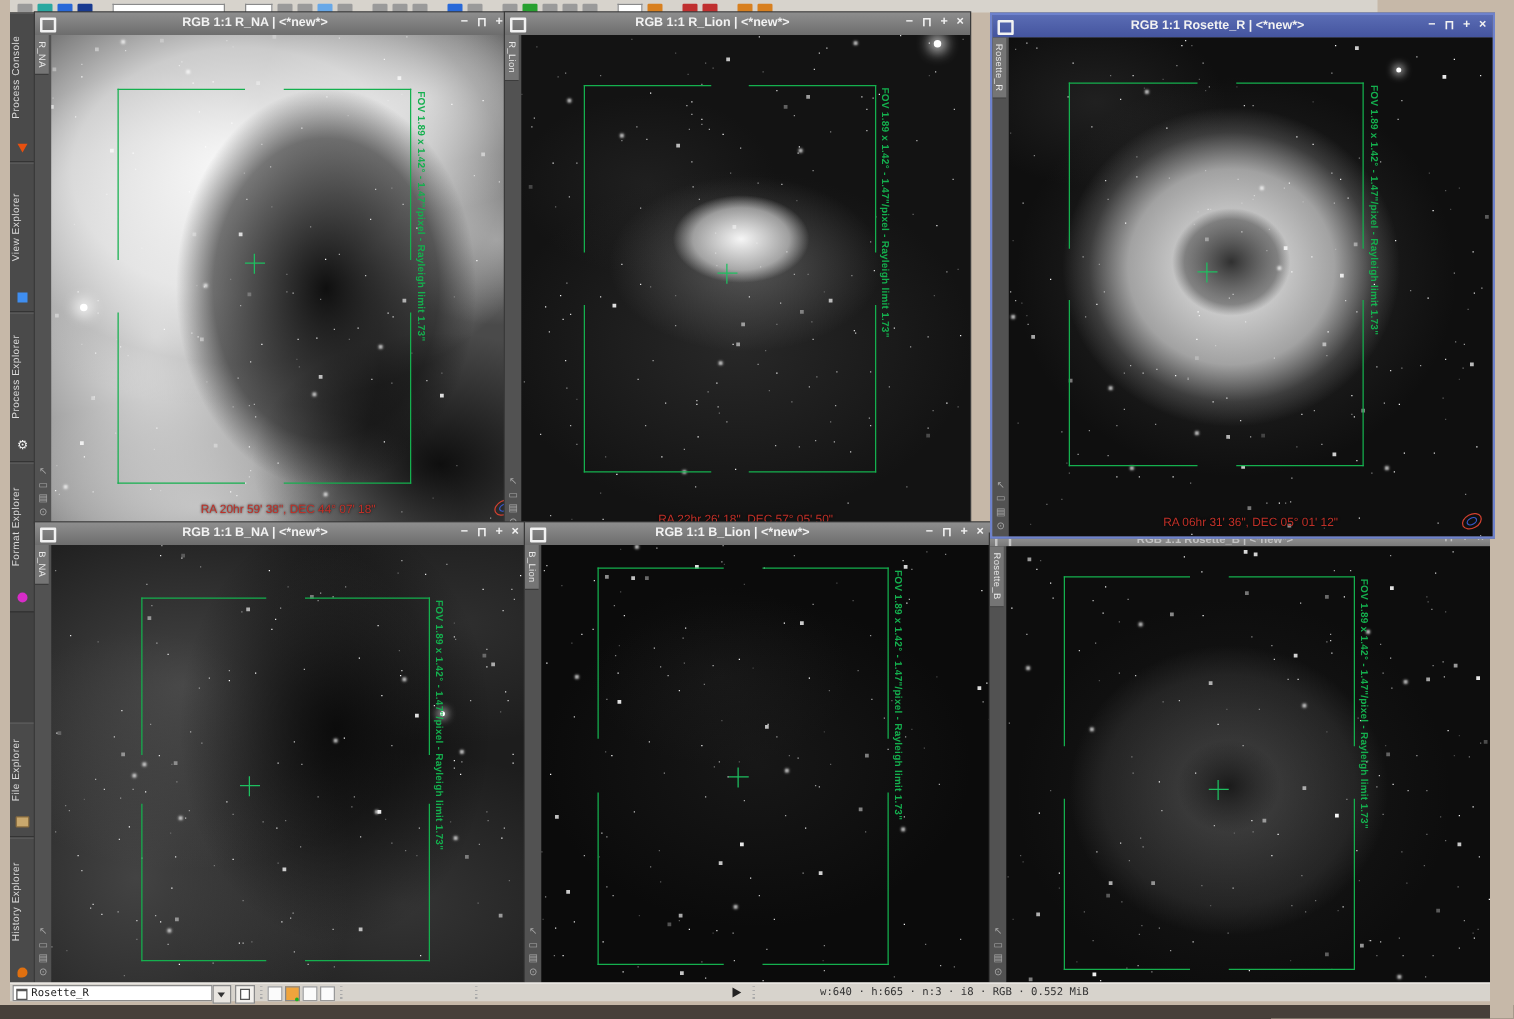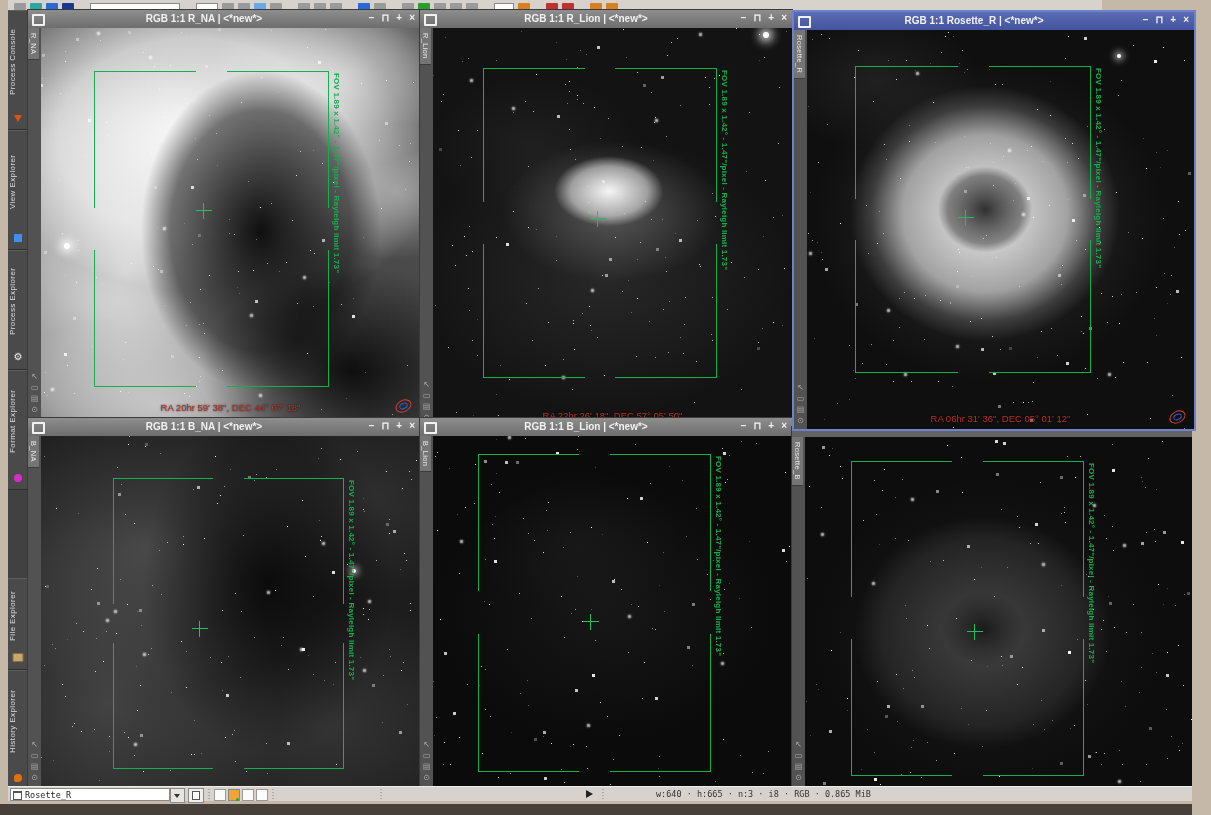--- a/index.html
+++ b/index.html
@@ -129,21 +129,21 @@
   .cross::before{content:"";position:absolute;left:0;right:0;top:7px;height:1px;background:#1ec060;}
   .cross::after{content:"";position:absolute;top:0;bottom:0;left:7px;width:1px;background:#1ec060;}
 
   .radec{position:absolute;left:0;right:0;bottom:5px;text-align:center;font-size:9.5px;color:#c03028;text-shadow:0 0 2px rgba(0,0,0,.9);}
   .logo{position:absolute;right:8px;bottom:6px;width:15px;height:10px;border:1px solid #d04030;border-radius:50%;transform:rotate(-28deg);}
   .logo::before{content:"";position:absolute;left:3px;top:2px;width:7px;height:4px;border:1px solid #3858c8;border-radius:50%;}
 
   
   .w1{left:28px;top:10px;width:392px;height:408px;}
   .w1 .img{--rl:14%;--rt:11%;--rw:62%;--rh:81%;--cx:43%;--cy:47%;}
-  .w2{left:420px;top:10px;width:372px;height:416px;}
+  .w2{left:404px;top:10px;width:372px;height:416px;}
   .w2 .img{--rl:14%;--rt:10%;--rw:65%;--rh:78%;--cx:46%;--cy:48%;}
   .w3{left:792px;top:10px;width:400px;height:417px;z-index:5;}
   .w3 .img{--rl:12.5%;--rt:9%;--rw:61%;--rh:77%;--cx:41%;--cy:47%;}
   .w4{left:28px;top:418px;width:392px;height:368px;}
   .w4 .img{--rl:19%;--rt:12%;--rw:61%;--rh:83%;--cx:42%;--cy:55%;}
   .w5{left:420px;top:418px;width:372px;height:368px;}
   .w5 .img{--rl:12.5%;--rt:5%;--rw:65%;--rh:91%;--cx:44%;--cy:53%;}
   .w6{left:792px;top:427px;width:400px;height:359px;}
   .w6 .titlebar{height:10px;background:linear-gradient(#9a9a9a,#7a7a7a);}
   .w6 .wtitle{top:-1px;font-size:9px;color:rgba(242,242,242,.55);}
@@ -413,20 +413,30 @@
         <i class="tr"></i>
         <i class="bl"></i>
         <i class="br"></i>
       </div>
     <span class="fovlabel">FOV 1.89 x 1.42° - 1.47"/pixel - Rayleigh limit 1.73"</span>
     <span class="cross"></span>
   </div>
 </div>
 
 <div class="win w6">
+  <div class="titlebar">
+    <span class="wicon"></span>
+    <span class="wtitle">RGB 1:1 Rosette_B | &lt;*new*&gt;</span>
+    <span class="wctrls">
+      <span>−</span>
+      <span>⊓</span>
+      <span>+</span>
+      <span>×</span>
+    </span>
+  </div>
   <div class="strip">
     <span class="vtab">Rosette_B</span>
     <span class="strip-icons">
       <span>↖</span>
       <span>▭</span>
       <span>▤</span>
       <span>⊙</span>
     </span>
   </div>
   <div class="img neb-rosb">
@@ -454,16 +464,16 @@
   <span class="sb-btn"></span>
   <i class="sep" style="left:200px"></i>
   <span class="wsq" style="left:206px"></span>
   <span class="wsq activews" style="left:220px"></span>
   <span class="wsq" style="left:234px"></span>
   <span class="wsq" style="left:248px"></span>
   <i class="sep" style="left:264px"></i>
   <i class="sep" style="left:372px"></i>
   <span class="play"></span>
   <i class="sep" style="left:594px"></i>
-  <span class="sb-info">w:640 · h:665 · n:3 · i8 · RGB · 0.865 MiB</span>
+  <span class="sb-info">w:640 · h:665 · n:3 · i8 · RGB · 0.552 MiB</span>
 </div>
 
 <div class="abs bottom-dark"></div>
 
 </body></html>

